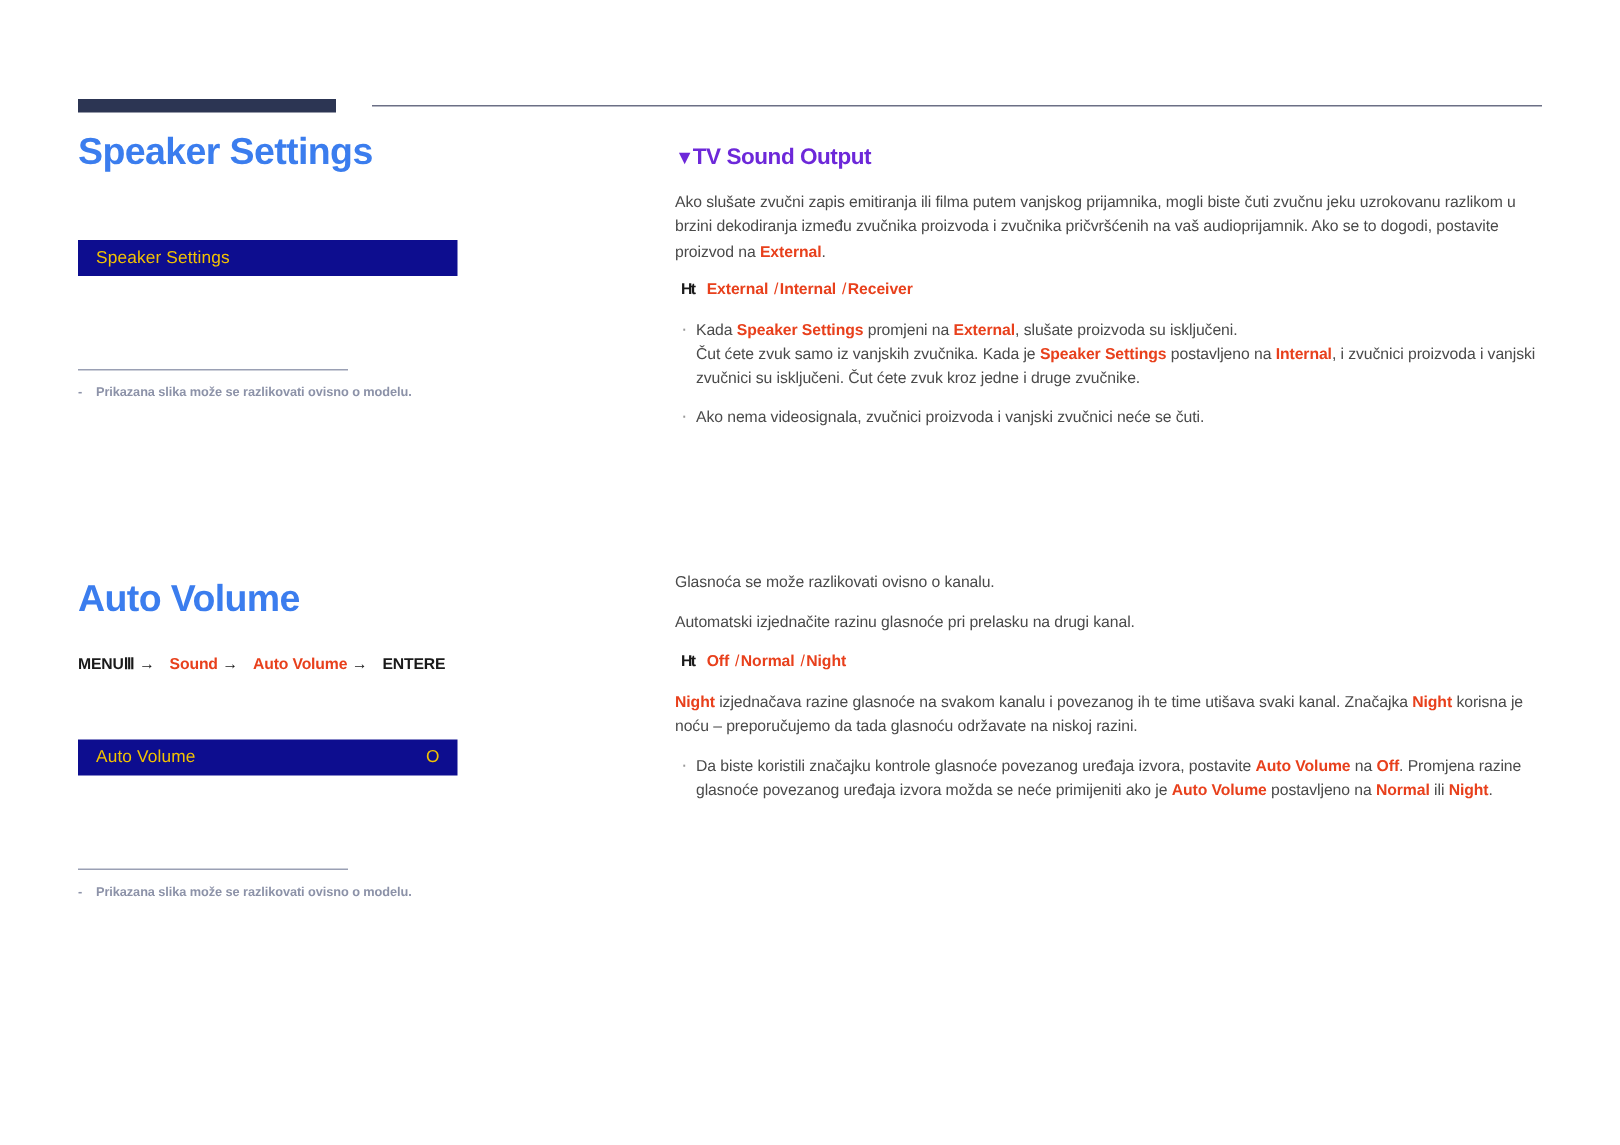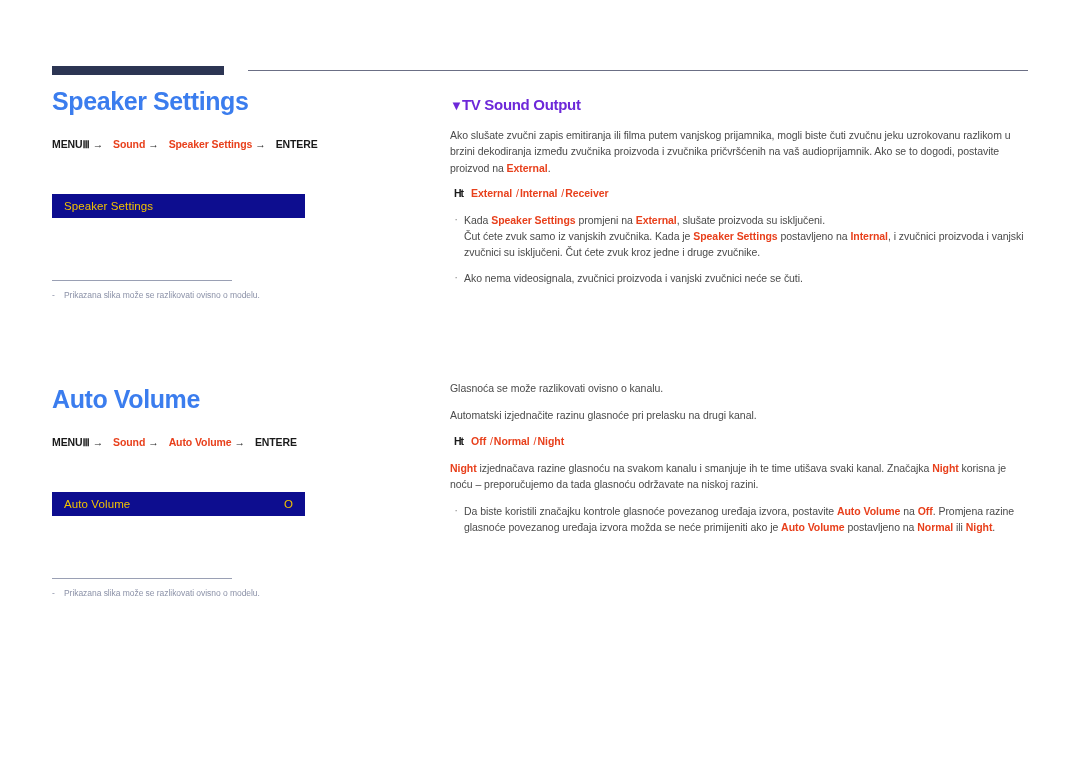--- a/index.html
+++ b/index.html
@@ -95,21 +95,21 @@
     align-items: center;
     justify-content: space-between;
     padding: 0 12px;
     box-sizing: border-box;
     font-family: "Liberation Sans", sans-serif;
   }
   .osd-label { letter-spacing: 0.1px; }
   .osd-value { letter-spacing: 0.1px; }
 
   
-  .footnote-wrap { margin-top: 62px; }
+  .footnote-wrap { margin-top: 62px; font-weight: bold; }
   .footnote-rule {
     width: 180px;
     height: 1px;
     background: #9aa0b4;
     margin-bottom: 9px;
   }
   .footnote {
     font-size: 8.5px;
     color: #8c92a8;
     letter-spacing: -0.05px;
@@ -194,23 +194,20 @@
 
 <div class="top-rule-wrap">
   <div class="top-rule-thick"></div>
   <div class="top-rule-thin"></div>
 </div>
 
 <div class="col-left">
 
   <h1 class="sec-title">Speaker Settings</h1>
 
-  <div class="path">
-    <span class="k">MENU</span><span class="k">Ⅲ</span><span class="arrow">→</span><span class="sep"></span><span class="v">Sound</span><span class="arrow">→</span><span class="sep"></span><span class="v">Speaker Settings</span><span class="arrow">→</span><span class="sep"></span><span class="k">ENTER</span><span class="k">E</span>
-  </div>
 
   <div class="osd">
     <span class="osd-label">Speaker Settings</span>
     <span class="osd-value"></span>
   </div>
 
   <div class="footnote-wrap">
     <div class="footnote-rule"></div>
     <div class="footnote">
       <span class="dash">-</span><span>Prikazana slika može se razlikovati ovisno o modelu.</span>
@@ -263,18 +260,18 @@
 <div class="col-right sec2-right">
 
   <p class="body">Glasnoća se može razlikovati ovisno o kanalu.</p>
 
   <p class="body">Automatski izjednačite razinu glasnoće pri prelasku na drugi kanal.</p>
 
   <div class="opts">
     <span class="bullet-ht">Ht</span><span class="o">Off</span><span class="slash"> /</span><span class="o">Normal</span><span class="slash"> /</span><span class="o">Night</span>
   </div>
 
-  <p class="body" id="s2p1"><span class="hl">Night</span><span> izjednačava razine glasnoću na svakom kanalu i smanjuje ih te time utišava svaki kanal. Značajka </span><span class="hl">Night</span><span> korisna je noću – preporučujemo da tada glasnoću održavate na niskoj razini.</span></p>
+  <p class="body" id="s2p1"><span class="hl">Night</span><span> izjednačava razine glasnoće na svakom kanalu i povezanog ih te time utišava svaki kanal. Značajka </span><span class="hl">Night</span><span> korisna je noću – preporučujemo da tada glasnoću održavate na niskoj razini.</span></p>
 
   <ul class="blist">
     <li id="s2b0"><span>Da biste koristili značajku kontrole glasnoće povezanog uređaja izvora, postavite </span><span class="hl">Auto Volume</span><span> na </span><span class="hl">Off</span><span>. Promjena razine glasnoće povezanog uređaja izvora možda se neće primijeniti ako je </span><span class="hl">Auto Volume</span><span> postavljeno na </span><span class="hl">Normal</span><span> ili </span><span class="hl">Night</span><span>.</span></li>
   </ul>
 </div>
 
 </body></html>

